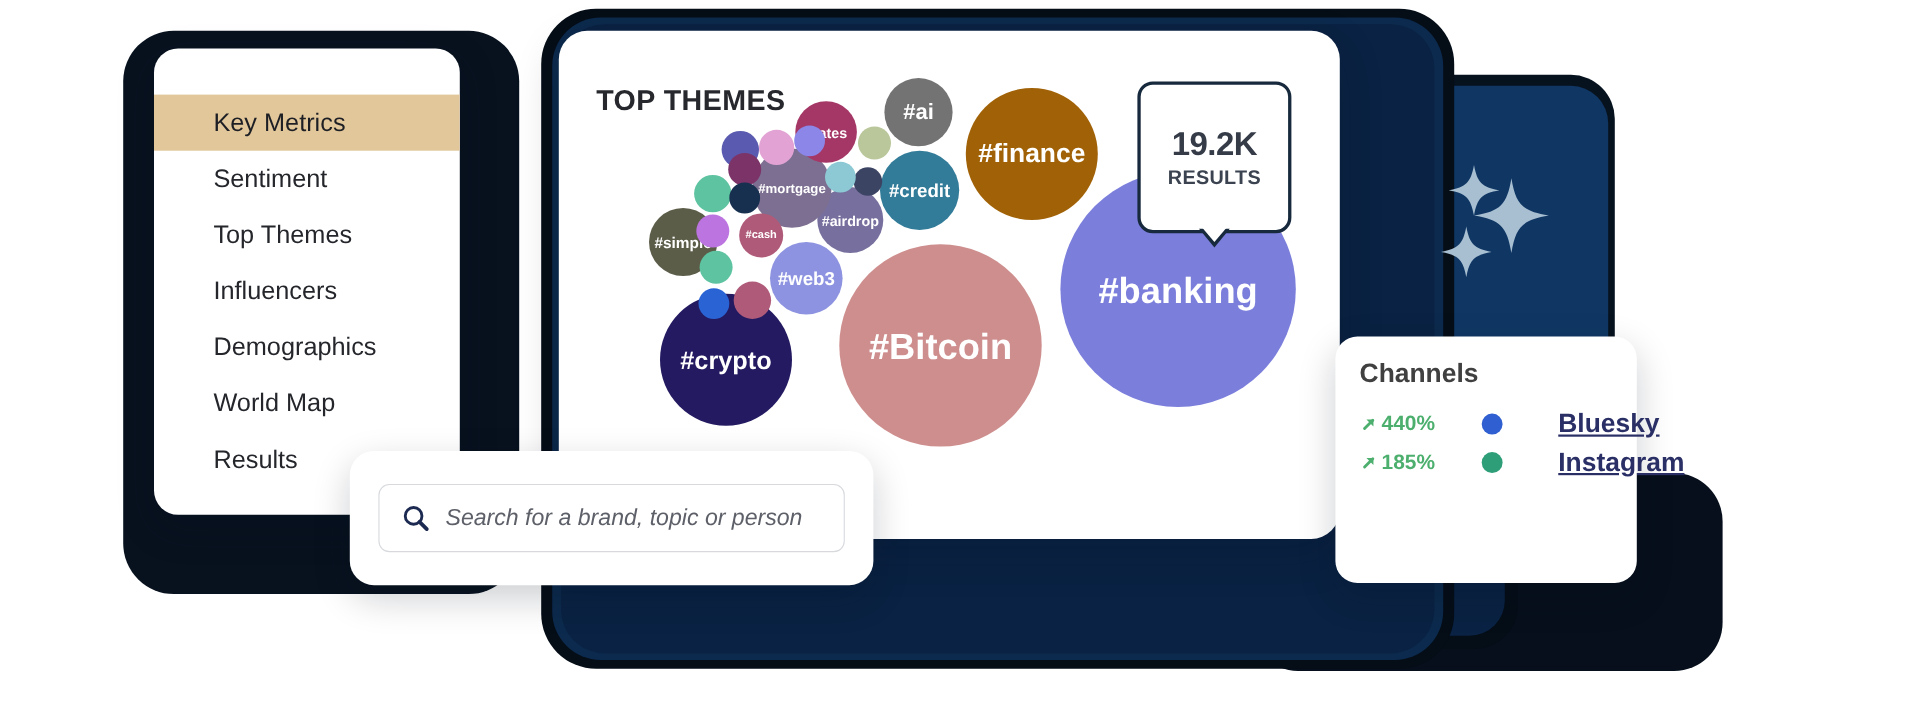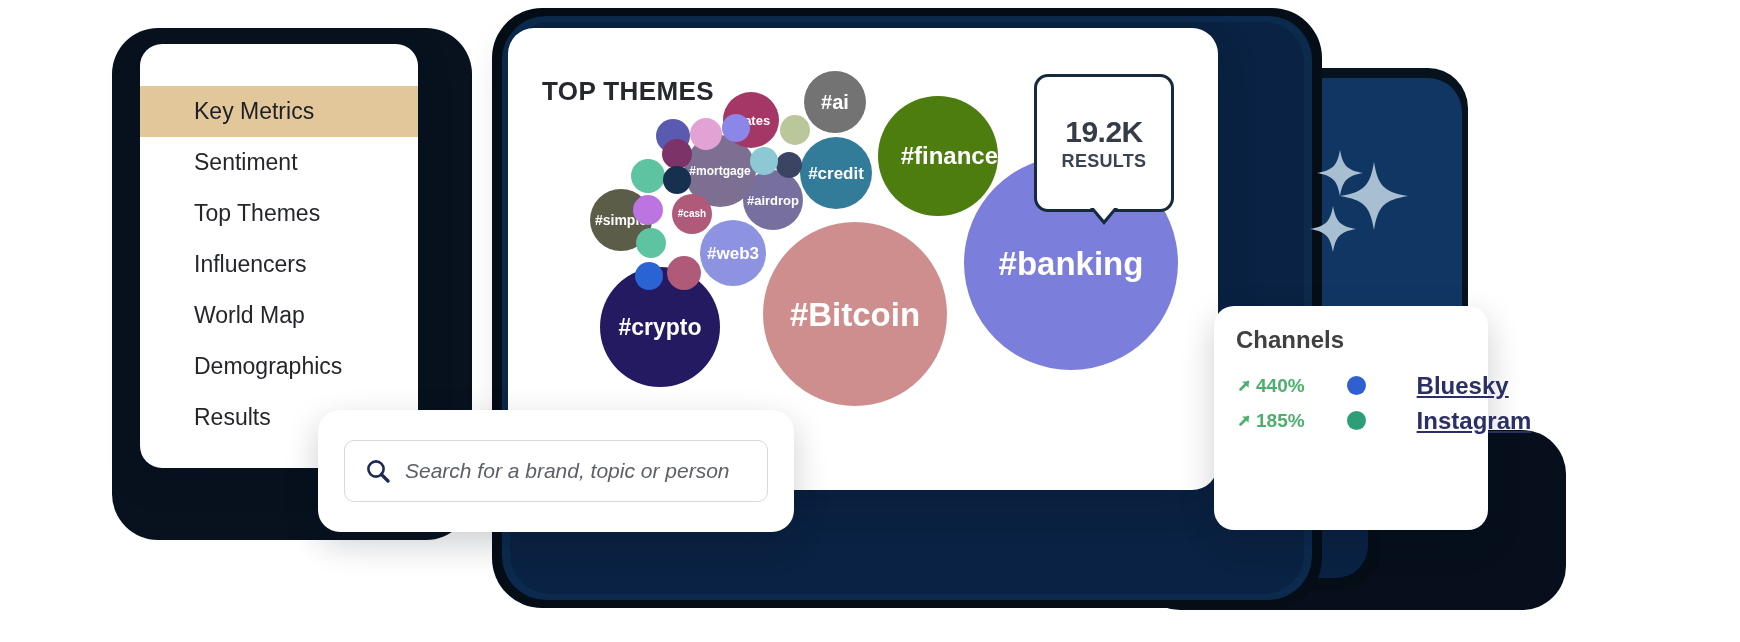--- a/index.html
+++ b/index.html
@@ -300,44 +300,44 @@
       <div class="nav-item">
         <span>Sentiment</span>
       </div>
       <div class="nav-item">
         <span>Top Themes</span>
       </div>
       <div class="nav-item">
         <span>Influencers</span>
       </div>
       <div class="nav-item">
+        <span>Demographics</span>
+      </div>
+      <div class="nav-item">
         <span>World Map</span>
-      </div>
-      <div class="nav-item">
-        <span>Demographics</span>
       </div>
       <div class="nav-item">
         <span>Results</span>
       </div>
     </div>
   </div>
 
   <div class="main-card">
     <div class="panel-title">TOP THEMES</div>
     <div class="bubble-layer" id="bubble-layer">
         <div class="bubble" style="left: 255px; top: 194px; width: 184px; height: 184px; background: rgb(206, 142, 142);">
           <span style="font-size: 33px;">#Bitcoin</span>
         </div>
         <div class="bubble" style="left: 456px; top: 128px; width: 214px; height: 214px; background: rgb(123, 126, 219);">
           <span style="font-size: 33px;">#banking</span>
         </div>
         <div class="bubble" style="left: 92px; top: 239px; width: 120px; height: 120px; background: rgb(35, 26, 97);">
           <span style="font-size: 23px;">#crypto</span>
         </div>
-        <div class="bubble" style="left: 370px; top: 68px; width: 120px; height: 120px; background: #4d7c0f; justify-content: flex-end;">
+        <div class="bubble" style="left: 370px; top: 52px; width: 120px; height: 120px; background: #a16207;">
           <span style="font-size: 24px;">#finance</span>
         </div>
         <div class="bubble" style="left: 292px; top: 109px; width: 72px; height: 72px; background: rgb(50, 124, 153);">
           <span style="font-size: 17px;">#credit</span>
         </div>
         <div class="bubble" style="left: 296px; top: 43px; width: 62px; height: 62px; background: #737373;">
           <span style="font-size: 20px;">#ai</span>
         </div>
         <div class="bubble" style="left: 192px; top: 192px; width: 66px; height: 66px; background: rgb(141, 147, 224);">
           <span style="font-size: 17px;">#web3</span>

